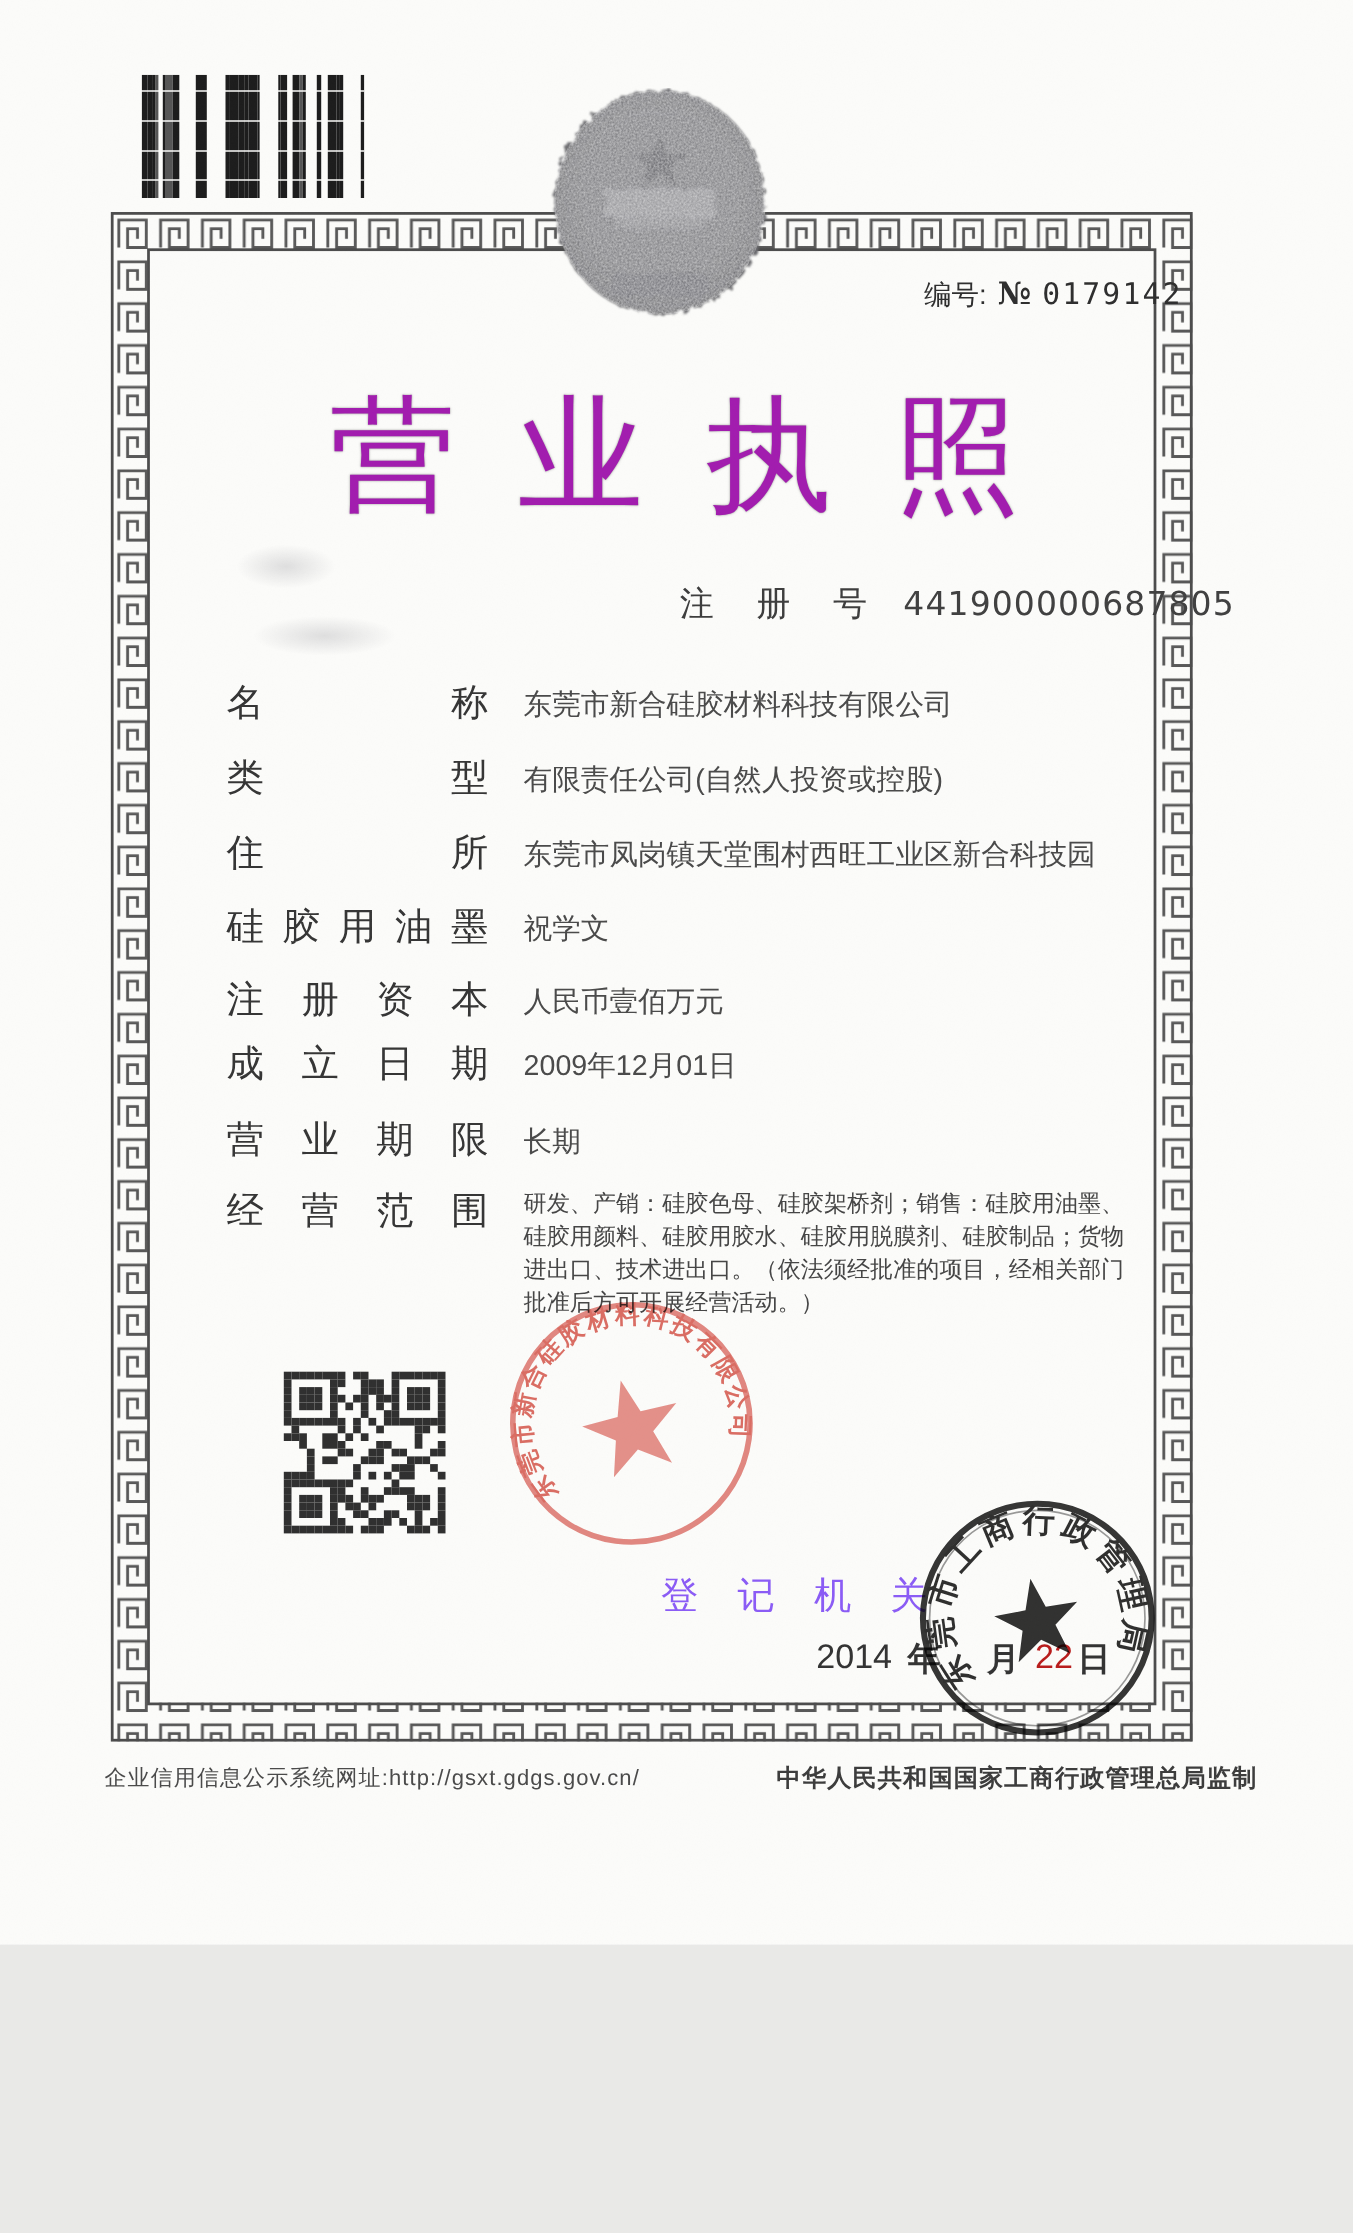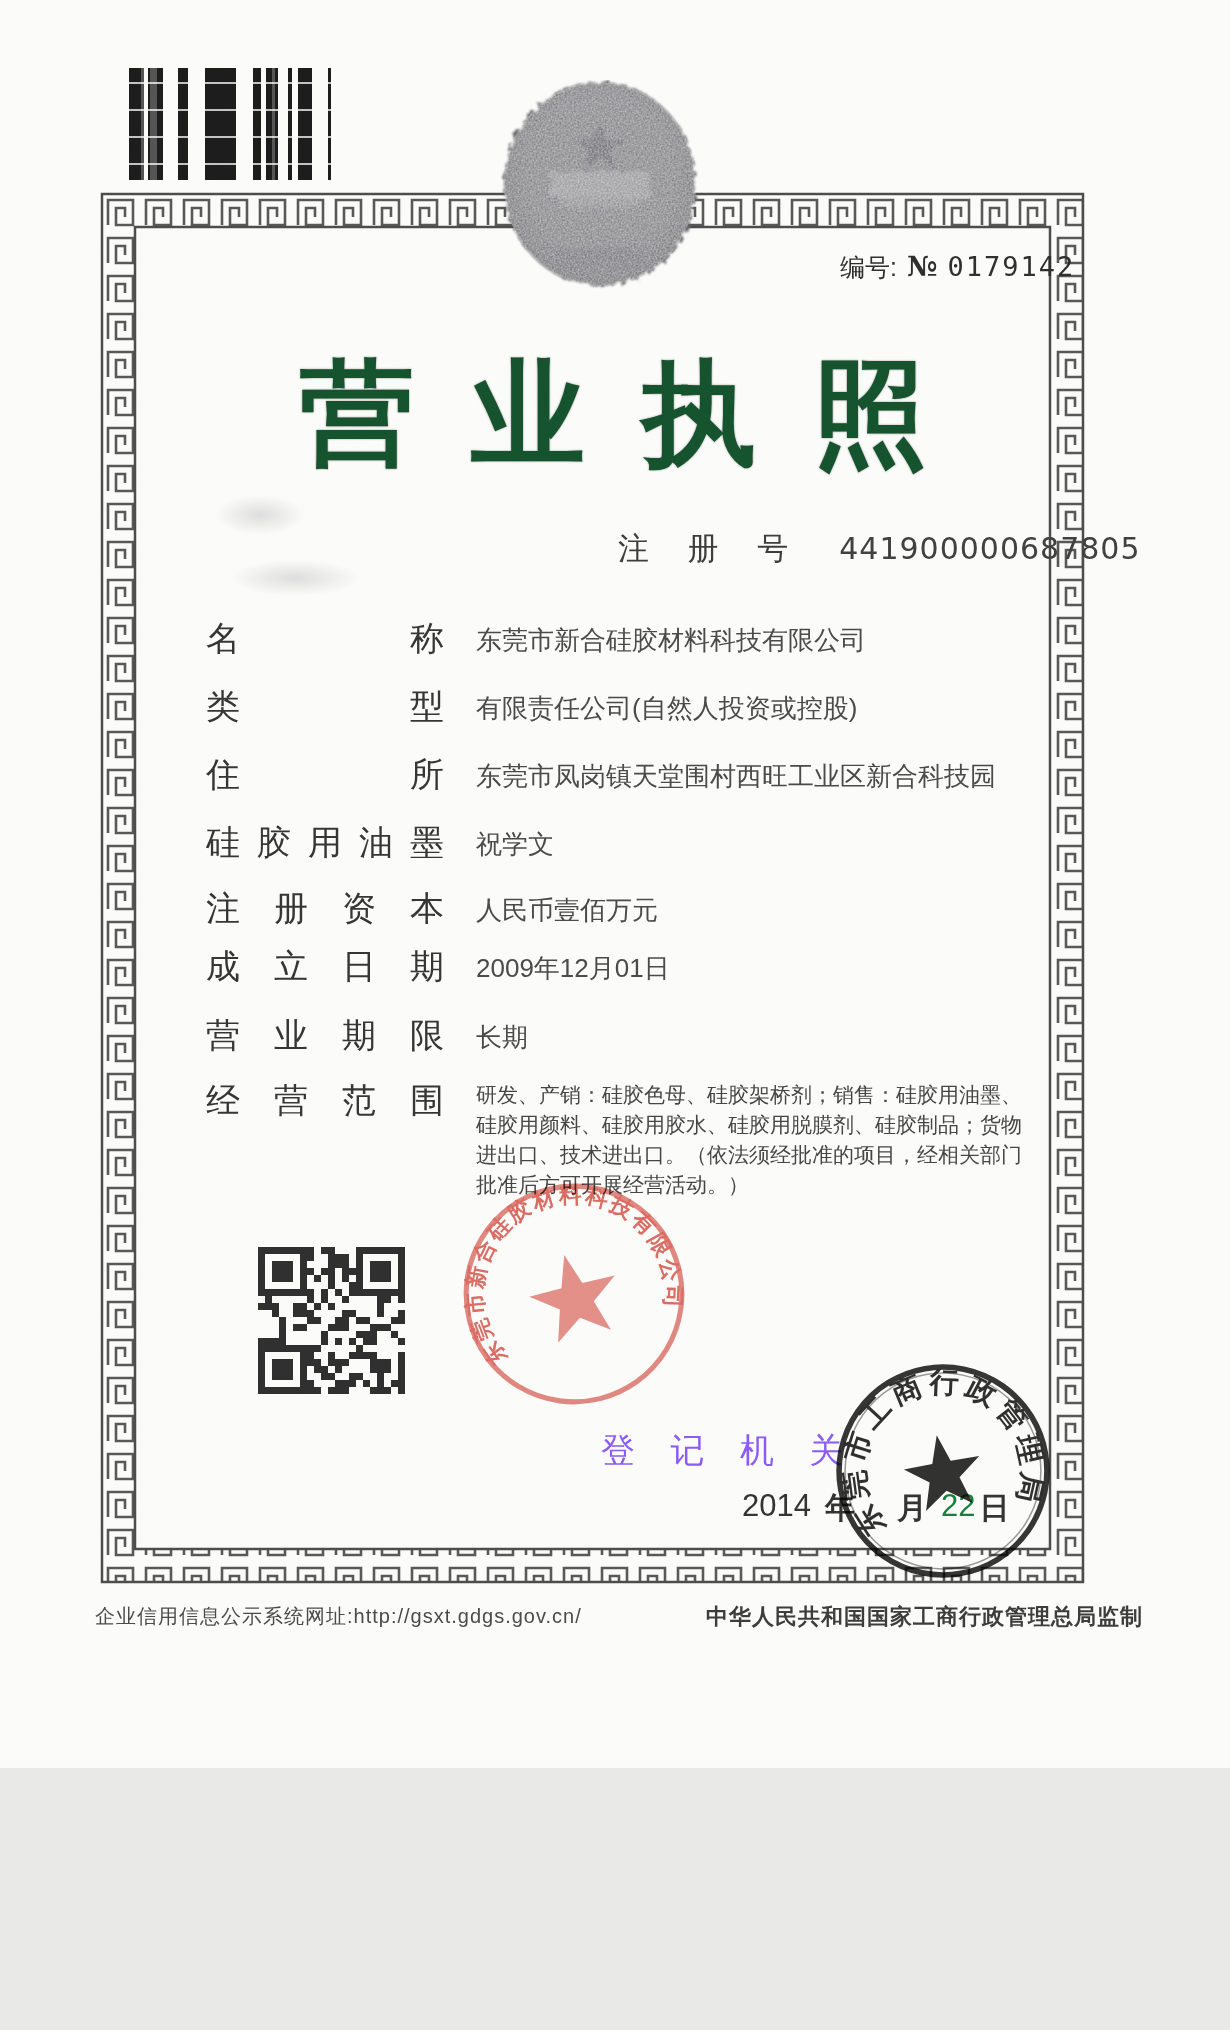--- a/index.html
+++ b/index.html
@@ -17,41 +17,41 @@
 
   
   .frame{position:absolute;left:100px;top:192px;width:985px;height:1392px;z-index:1;}
 
   
   .serial{position:absolute;left:840px;top:250px;width:240px;display:flex;align-items:baseline;gap:10px;z-index:2;font-size:25px;color:#2e2e2e;}
   .serial .no-mark{font-family:"DejaVu Serif","Liberation Serif",serif;font-weight:bold;font-size:28px;}
   .serial .num{font-family:"DejaVu Sans Mono","Liberation Mono",monospace;font-size:27px;letter-spacing:2px;}
 
   
-  .title{position:absolute;left:300px;top:338px;font-size:114px;font-weight:bold;color:#14532d;
+  .title{position:absolute;left:300px;top:338px;font-size:114px;font-weight:normal;color:#a21caf;
          letter-spacing:57px;white-space:nowrap;z-index:2;text-shadow:0 0 2px rgba(40,40,40,.55);}
 
   
   .regno{position:absolute;left:618px;top:528px;display:flex;align-items:baseline;z-index:2;}
-  .regno .lbl{font-size:31px;letter-spacing:15px;color:#3d3d3d;margin-right:36px;white-space:nowrap;}
+  .regno .lbl{font-size:31px;letter-spacing:15px;color:#3d3d3d;margin-right:18px;white-space:nowrap;}
   .regno .val{font-size:30px;letter-spacing:1px;color:#404040;font-family:"DejaVu Sans","Liberation Sans",sans-serif;}
 
   
   .row{position:absolute;left:206px;z-index:2;}
   .row .lbl{position:absolute;left:0;top:0;width:238px;font-size:34px;color:#353535;
             text-align:justify;text-align-last:justify;text-justify:inter-character;white-space:normal;}
   .row .val{position:absolute;left:270px;top:7px;width:560px;font-size:26px;color:#4a4a4a;white-space:nowrap;}
   .row .val.wrap{white-space:normal;font-size:21px;line-height:30px;top:2px;width:566px;color:#454545;font-weight:500;}
 
   
   .registrar{position:absolute;left:601px;top:1428px;font-size:34px;letter-spacing:13px;color:#8b5cf6;z-index:2;white-space:nowrap;}
   .issue-date{position:absolute;left:742px;top:1488px;z-index:2;display:flex;align-items:flex-start;font-size:31px;color:#333;}
   .issue-date .gap-s{width:14px;} .issue-date .gap-m{width:42px;}
   .issue-date .cn{font-size:30px;font-weight:600;}
-  .issue-date .day{color:#15803d;margin-right:4px;}
+  .issue-date .day{color:#b91c1c;margin-right:4px;}
 
   
   .seal{position:absolute;mix-blend-mode:multiply;z-index:6;}
   .seal.company{left:456px;top:1176px;width:236px;height:236px;transform:rotate(-14deg);opacity:.88;}
   .seal.authority{left:832px;top:1360px;width:222px;height:222px;transform:rotate(-10deg);opacity:.92;}
 
   
   .qr{position:absolute;left:258px;top:1247px;width:147px;height:147px;display:grid;
       grid-template-columns:repeat(21,1fr);grid-template-rows:repeat(21,1fr);z-index:2;}
   .qr .m{background:#2f2f2f;} .qr .w{background:transparent;}

